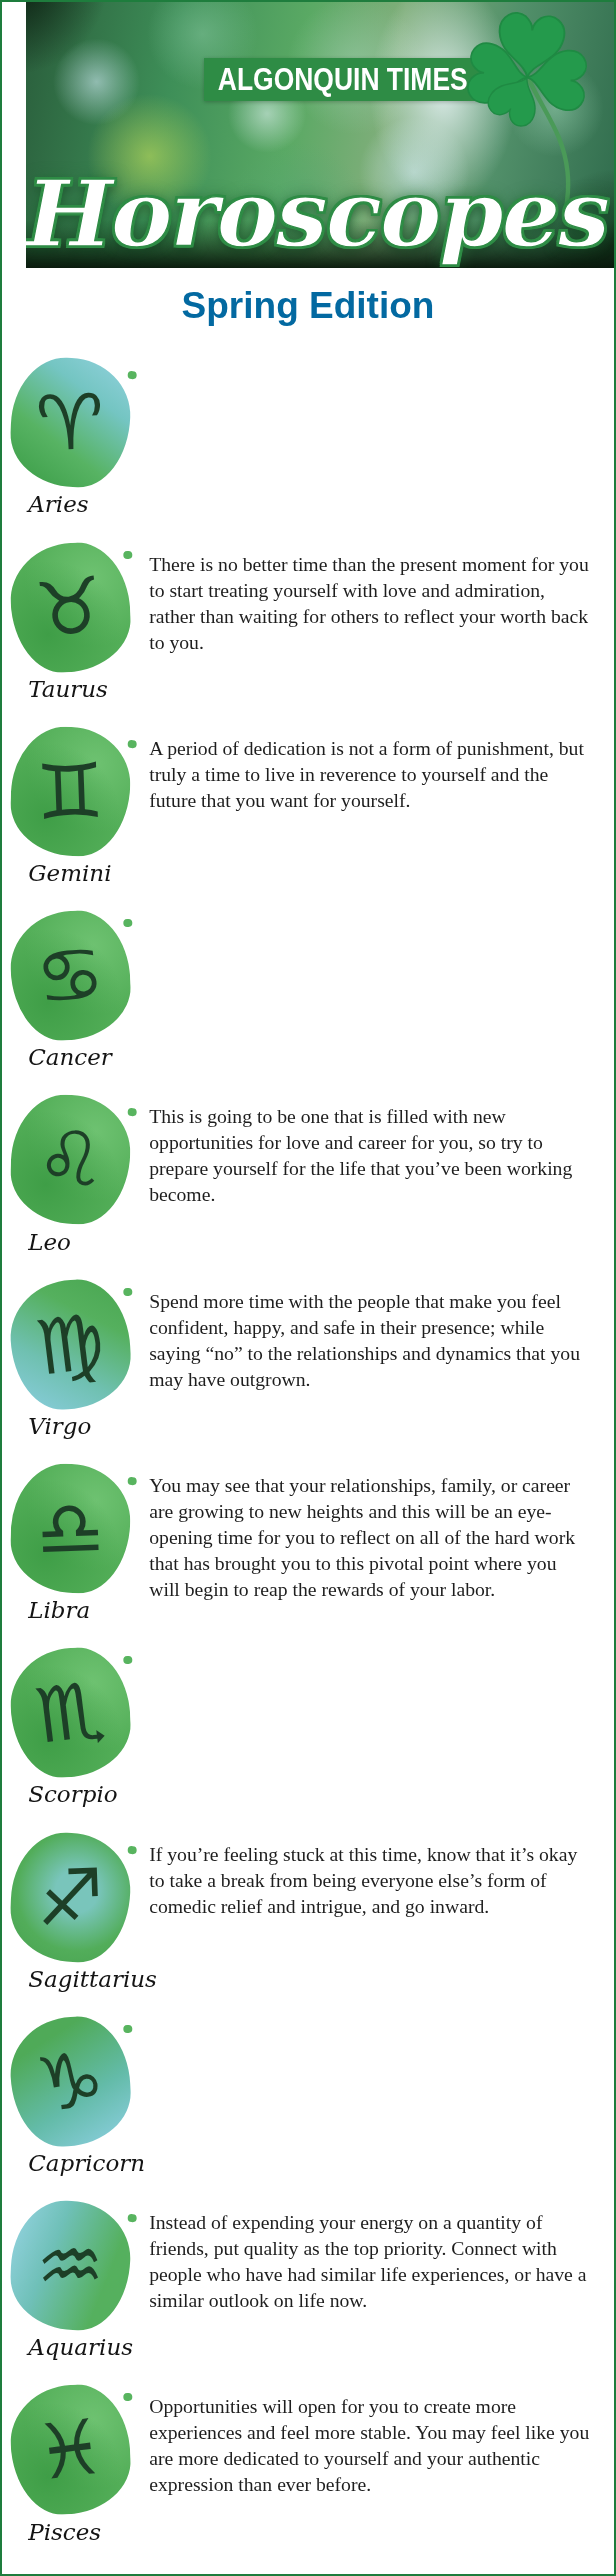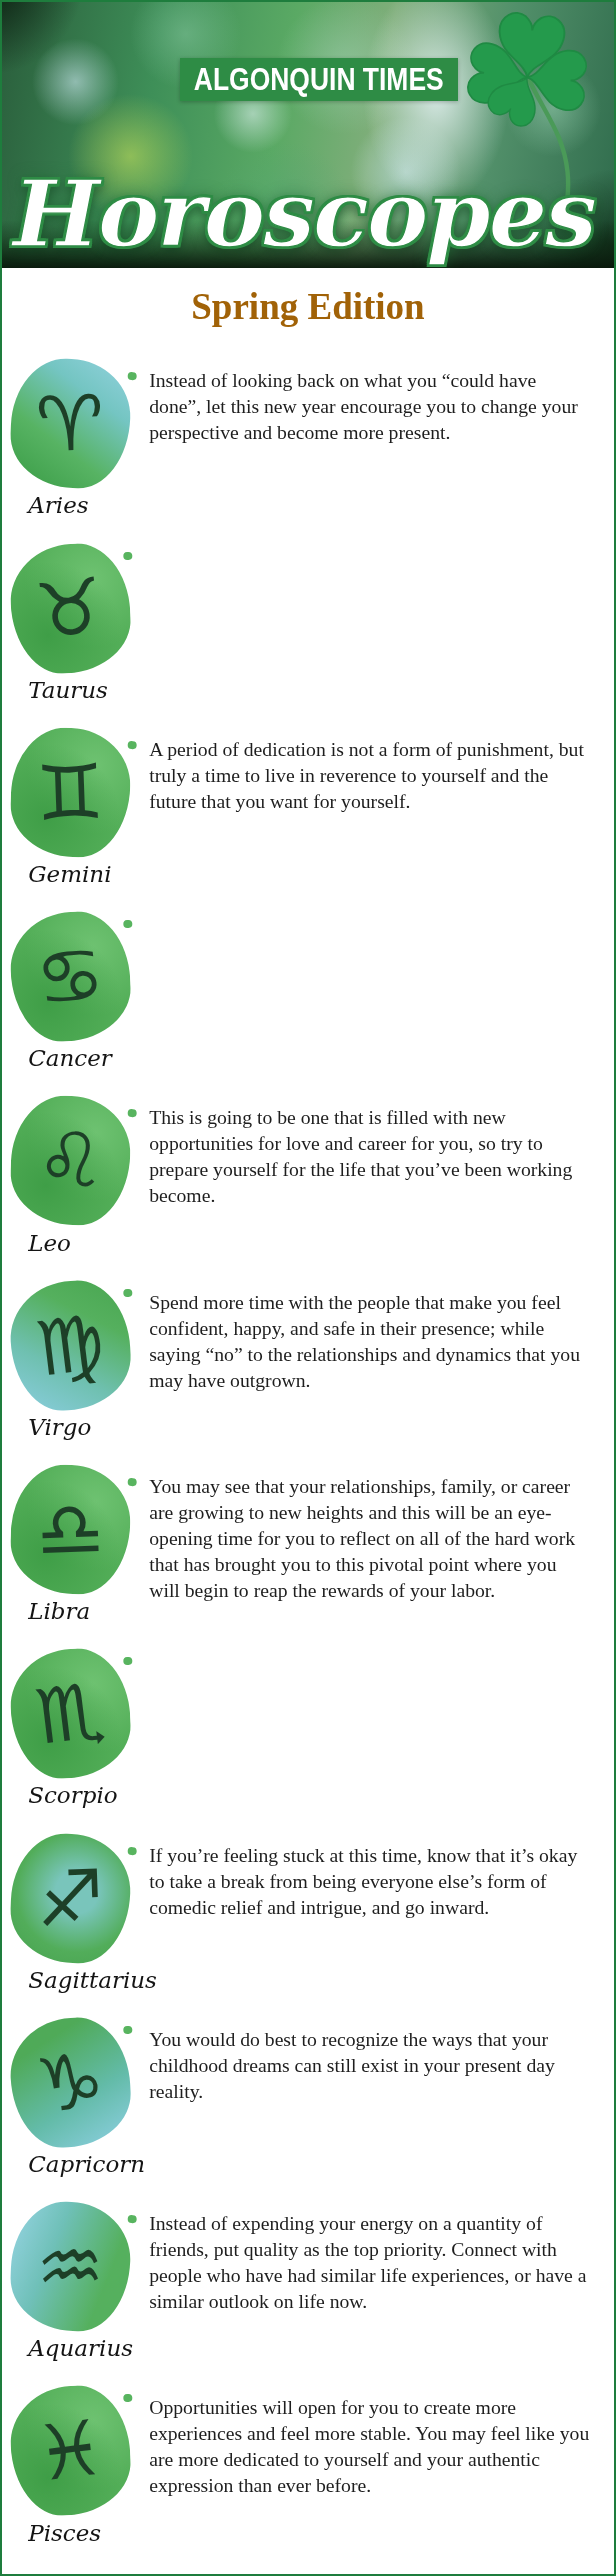--- a/index.html
+++ b/index.html
@@ -18,20 +18,21 @@
       radial-gradient(ellipse 98px 151px at 71% 34%, rgba(236,246,250,.85), rgba(236,246,250,0) 75%),
       radial-gradient(circle 62px at 12% 30%, rgba(205,232,242,.6), rgba(205,232,242,0) 70%),
       radial-gradient(circle 79px at 30% 12%, rgba(130,195,155,.55), rgba(130,195,155,0) 70%),
       radial-gradient(circle 89px at 21% 58%, rgba(196,222,90,.6), rgba(196,222,90,0) 70%),
       radial-gradient(circle 56px at 41% 42%, rgba(232,246,250,.55), rgba(232,246,250,0) 70%),
       radial-gradient(circle 98px at 56% 24%, rgba(165,212,185,.5), rgba(165,212,185,0) 70%),
       radial-gradient(circle 79px at 66% 64%, rgba(214,238,248,.6), rgba(214,238,248,0) 70%),
       radial-gradient(circle 69px at 90% 40%, rgba(150,205,175,.55), rgba(150,205,175,0) 70%),
       radial-gradient(circle 98px at 46% 78%, rgba(85,165,115,.55), rgba(85,165,115,0) 70%),
       linear-gradient(100deg, #2a5e3c 0%, #3e8f58 25%, #5aa964 45%, #7fae7a 60%, #52906a 78%, #2f6b4c 100%);
+    margin-left: 24px;
   }
   .masthead{
     position:absolute;left:178px;top:56px;width:278px;height:43px;
     background:#2e8c45;display:flex;align-items:center;justify-content:center;
     box-shadow:0 1.3px 3.9px rgba(0,0,0,.25);
   }
   .masthead span{
     font-family:"Liberation Sans", sans-serif;font-weight:bold;color:#ffffff;
     font-size:31.5px;letter-spacing:0px;white-space:nowrap;
     transform:scaleX(.84);transform-origin:center center;
@@ -43,22 +44,22 @@
     font-size:92px;line-height:1.1;color:#ffffff;letter-spacing:-2px;
     -webkit-text-stroke:1.3px #2e8c45;
     text-shadow:
       -2px -2px 0 #2e8c45, 2px -2px 0 #2e8c45, -2px 2px 0 #2e8c45, 2px 2px 0 #2e8c45,
       -2px 0 0 #2e8c45, 2px 0 0 #2e8c45, 0 -2px 0 #2e8c45, 0 2px 0 #2e8c45,
       0 0 14.4px rgba(34,110,56,.95), 0 4.6px 9.2px rgba(0,0,0,.4);
   }
   
   .edition{
     text-align:center;padding:17px 0 14.4px 0;
-    font-family:Liberation Serif, serif;font-weight:bold;
-    font-size:37px;color:#a16207;letter-spacing:0px;
+    font-family:Liberation Sans, sans-serif;font-weight:bold;
+    font-size:37px;color:#0369a1;letter-spacing:0px;
   }
   
   .signs{padding:3.9px 19.7px 0 9.2px;}
   .sign-row{display:flex;min-height:165px;margin-bottom:11.8px;}
   .sign-left{width:138px;flex-shrink:0;display:flex;flex-direction:column;}
   .blob{
     width:119px;height:129px;margin-top:13px;position:relative;
     display:flex;align-items:center;justify-content:center;
     border-radius:47% 53% 44% 56% / 55% 46% 58% 42%;
     transform:rotate(2deg);
@@ -123,30 +124,30 @@
 
   <div class="signs">
 
     <section class="sign-row">
       <div class="sign-left">
         <div class="blob v-tealtop">
           <span class="glyph">♈</span>
         </div>
         <div class="sign-name">Aries</div>
       </div>
-      <p class="sign-text">Instead of looking back on what you “could have done”, let this new year encourage you to change your perspective and become more present.</p>
     </section>
 
     <section class="sign-row">
       <div class="sign-left">
         <div class="blob v-green">
           <span class="glyph">♉</span>
         </div>
         <div class="sign-name">Taurus</div>
       </div>
+      <p class="sign-text">There is no better time than the present moment for you to start treating yourself with love and admiration, rather than waiting for others to reflect your worth back to you.</p>
     </section>
 
     <section class="sign-row">
       <div class="sign-left">
         <div class="blob v-green">
           <span class="glyph">♊</span>
         </div>
         <div class="sign-name">Gemini</div>
       </div>
       <p class="sign-text">A period of dedication is not a form of punishment, but truly a time to live in reverence to yourself and the future that you want for yourself.</p>
@@ -210,21 +211,20 @@
       <p class="sign-text">If you’re feeling stuck at this time, know that it’s okay to take a break from being everyone else’s form of comedic relief and intrigue, and go inward.</p>
     </section>
 
     <section class="sign-row">
       <div class="sign-left">
         <div class="blob v-tealbr">
           <span class="glyph">♑</span>
         </div>
         <div class="sign-name">Capricorn</div>
       </div>
-      <p class="sign-text">You would do best to recognize the ways that your childhood dreams can still exist in your present day reality.</p>
     </section>
 
     <section class="sign-row">
       <div class="sign-left">
         <div class="blob v-tealleft">
           <span class="glyph">♒</span>
         </div>
         <div class="sign-name">Aquarius</div>
       </div>
       <p class="sign-text">Instead of expending your energy on a quantity of friends, put quality as the top priority. Connect with people who have had similar life experiences, or have a similar outlook on life now.</p>

